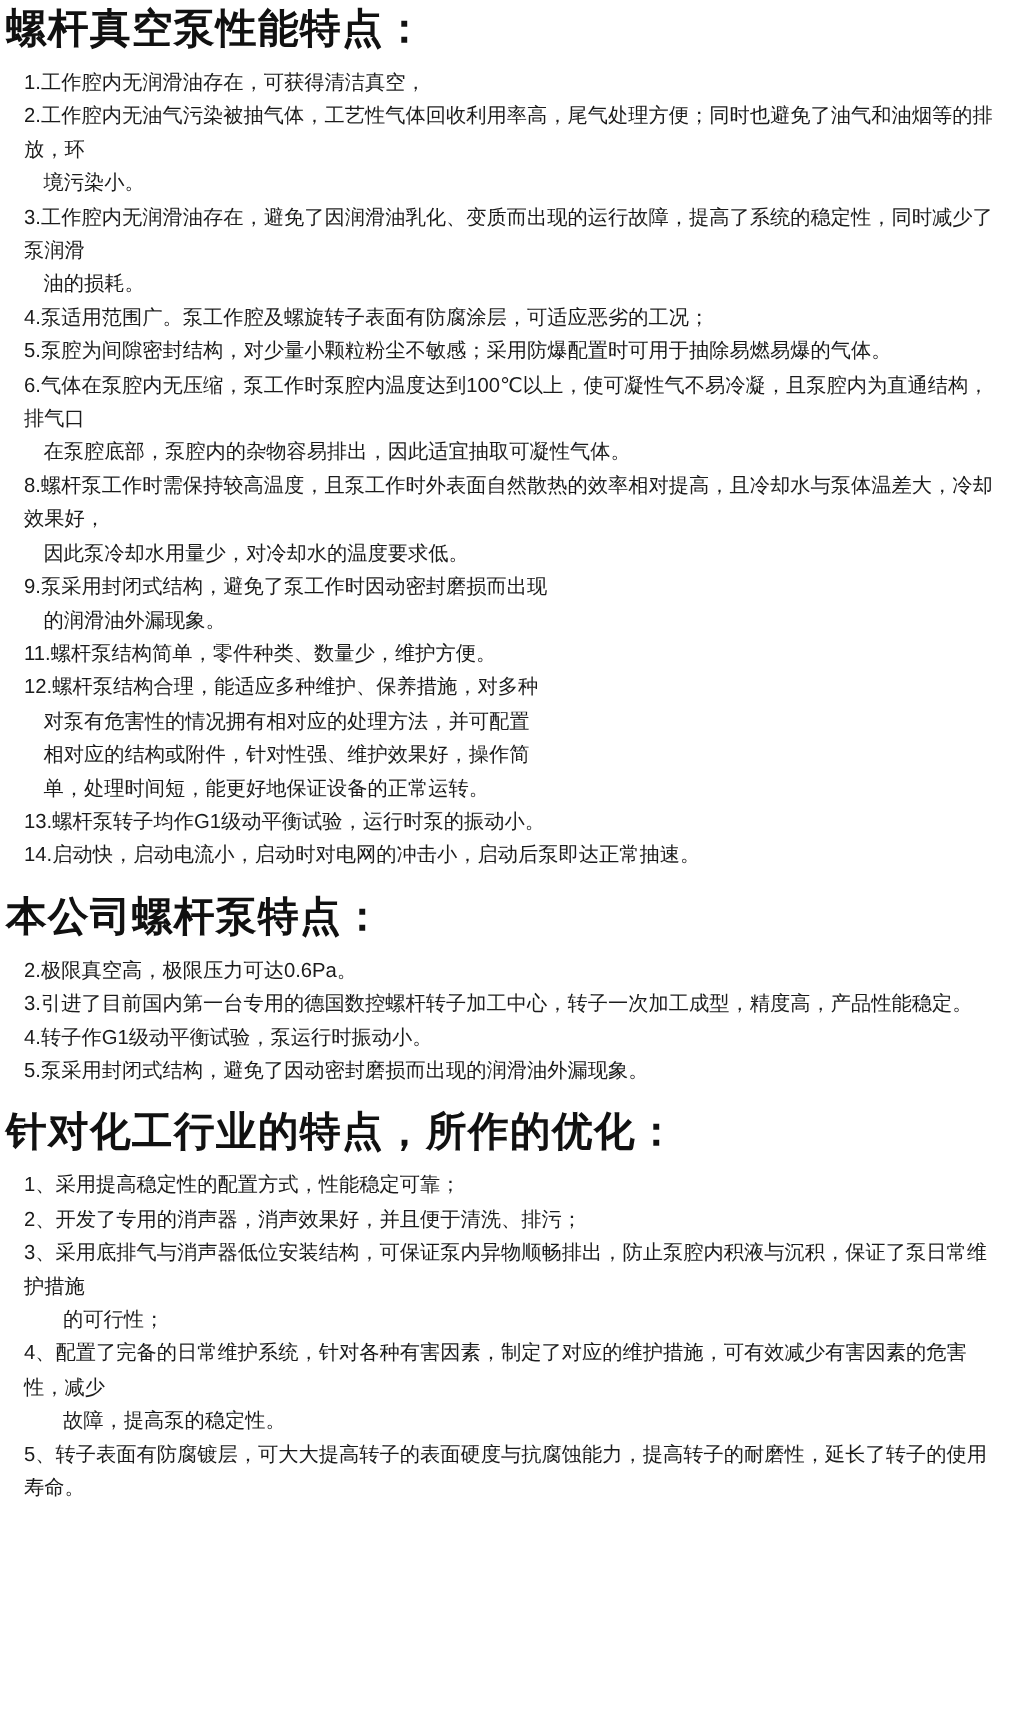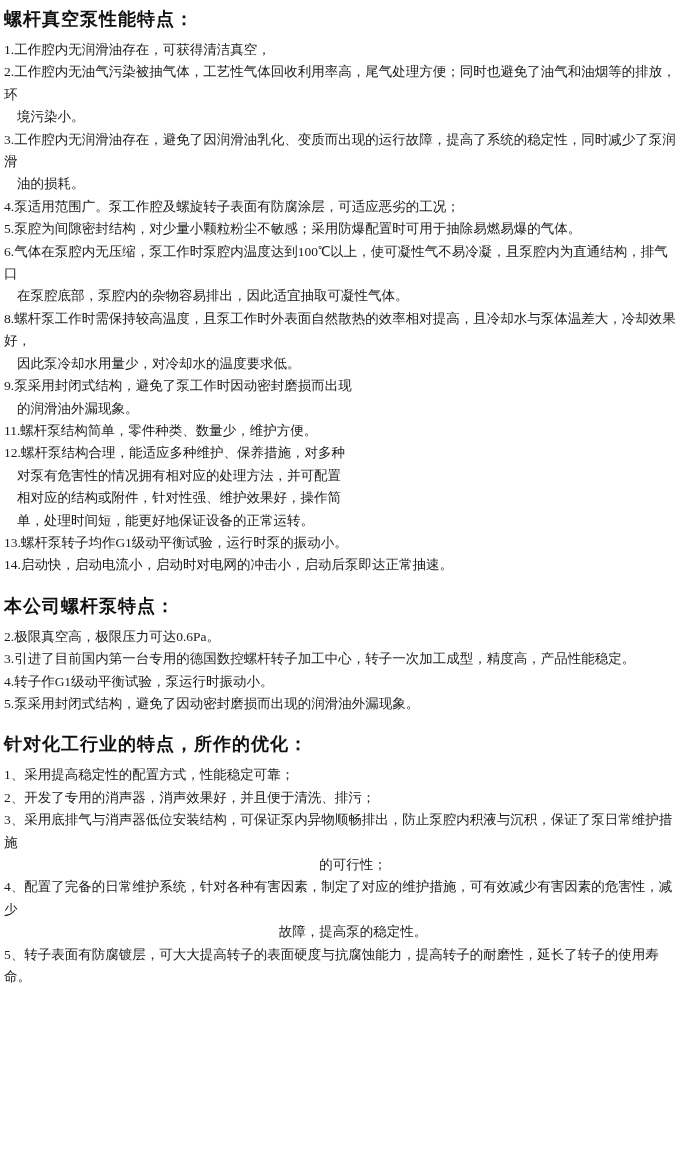--- a/index.html
+++ b/index.html
@@ -15,43 +15,42 @@
     font-family: "Liberation Sans", "DejaVu Sans", sans-serif;
     font-size: 13.5px;
     line-height: 22.4px;
   }
   .doc {
     padding: 4px 4px 0 4px;
     box-sizing: border-box;
     width: 680px;
   }
   section[data-name="section"] h2 {
-    font-size: 18px;
+    font-size: 27px;
     line-height: 26px;
     font-weight: 800;
     letter-spacing: 1px;
     color: #111111;
     margin: 16px 0 7px 0;
   }
   section[data-name="section"]:first-child h2 {
     margin-top: 2px;
   }
   .section-list {
-    margin: 0;
-    font-family: Liberation Serif, serif;
+    margin: 12px;
   }
   .list-item {
     margin: 0;
   }
   .list-item-line {
     white-space: pre-wrap;
   }
   
   .s-a .cont { padding-left: 13px; }   
-  .s-b .cont { padding-left: 26px; text-align: center; }   
+  .s-b .cont { padding-left: 26px; }   
 </style>
 </head>
 <body>
 
 <main class="doc" data-name="document">
     <section data-name="section">
       <h2 data-name="section-title">螺杆真空泵性能特点：</h2>
       <div class="section-list s-a" data-name="section-list">
         <div class="list-item" data-name="list-item">
           <div class="list-item-line" data-name="list-item-line">1.工作腔内无润滑油存在，可获得清洁真空，</div>

